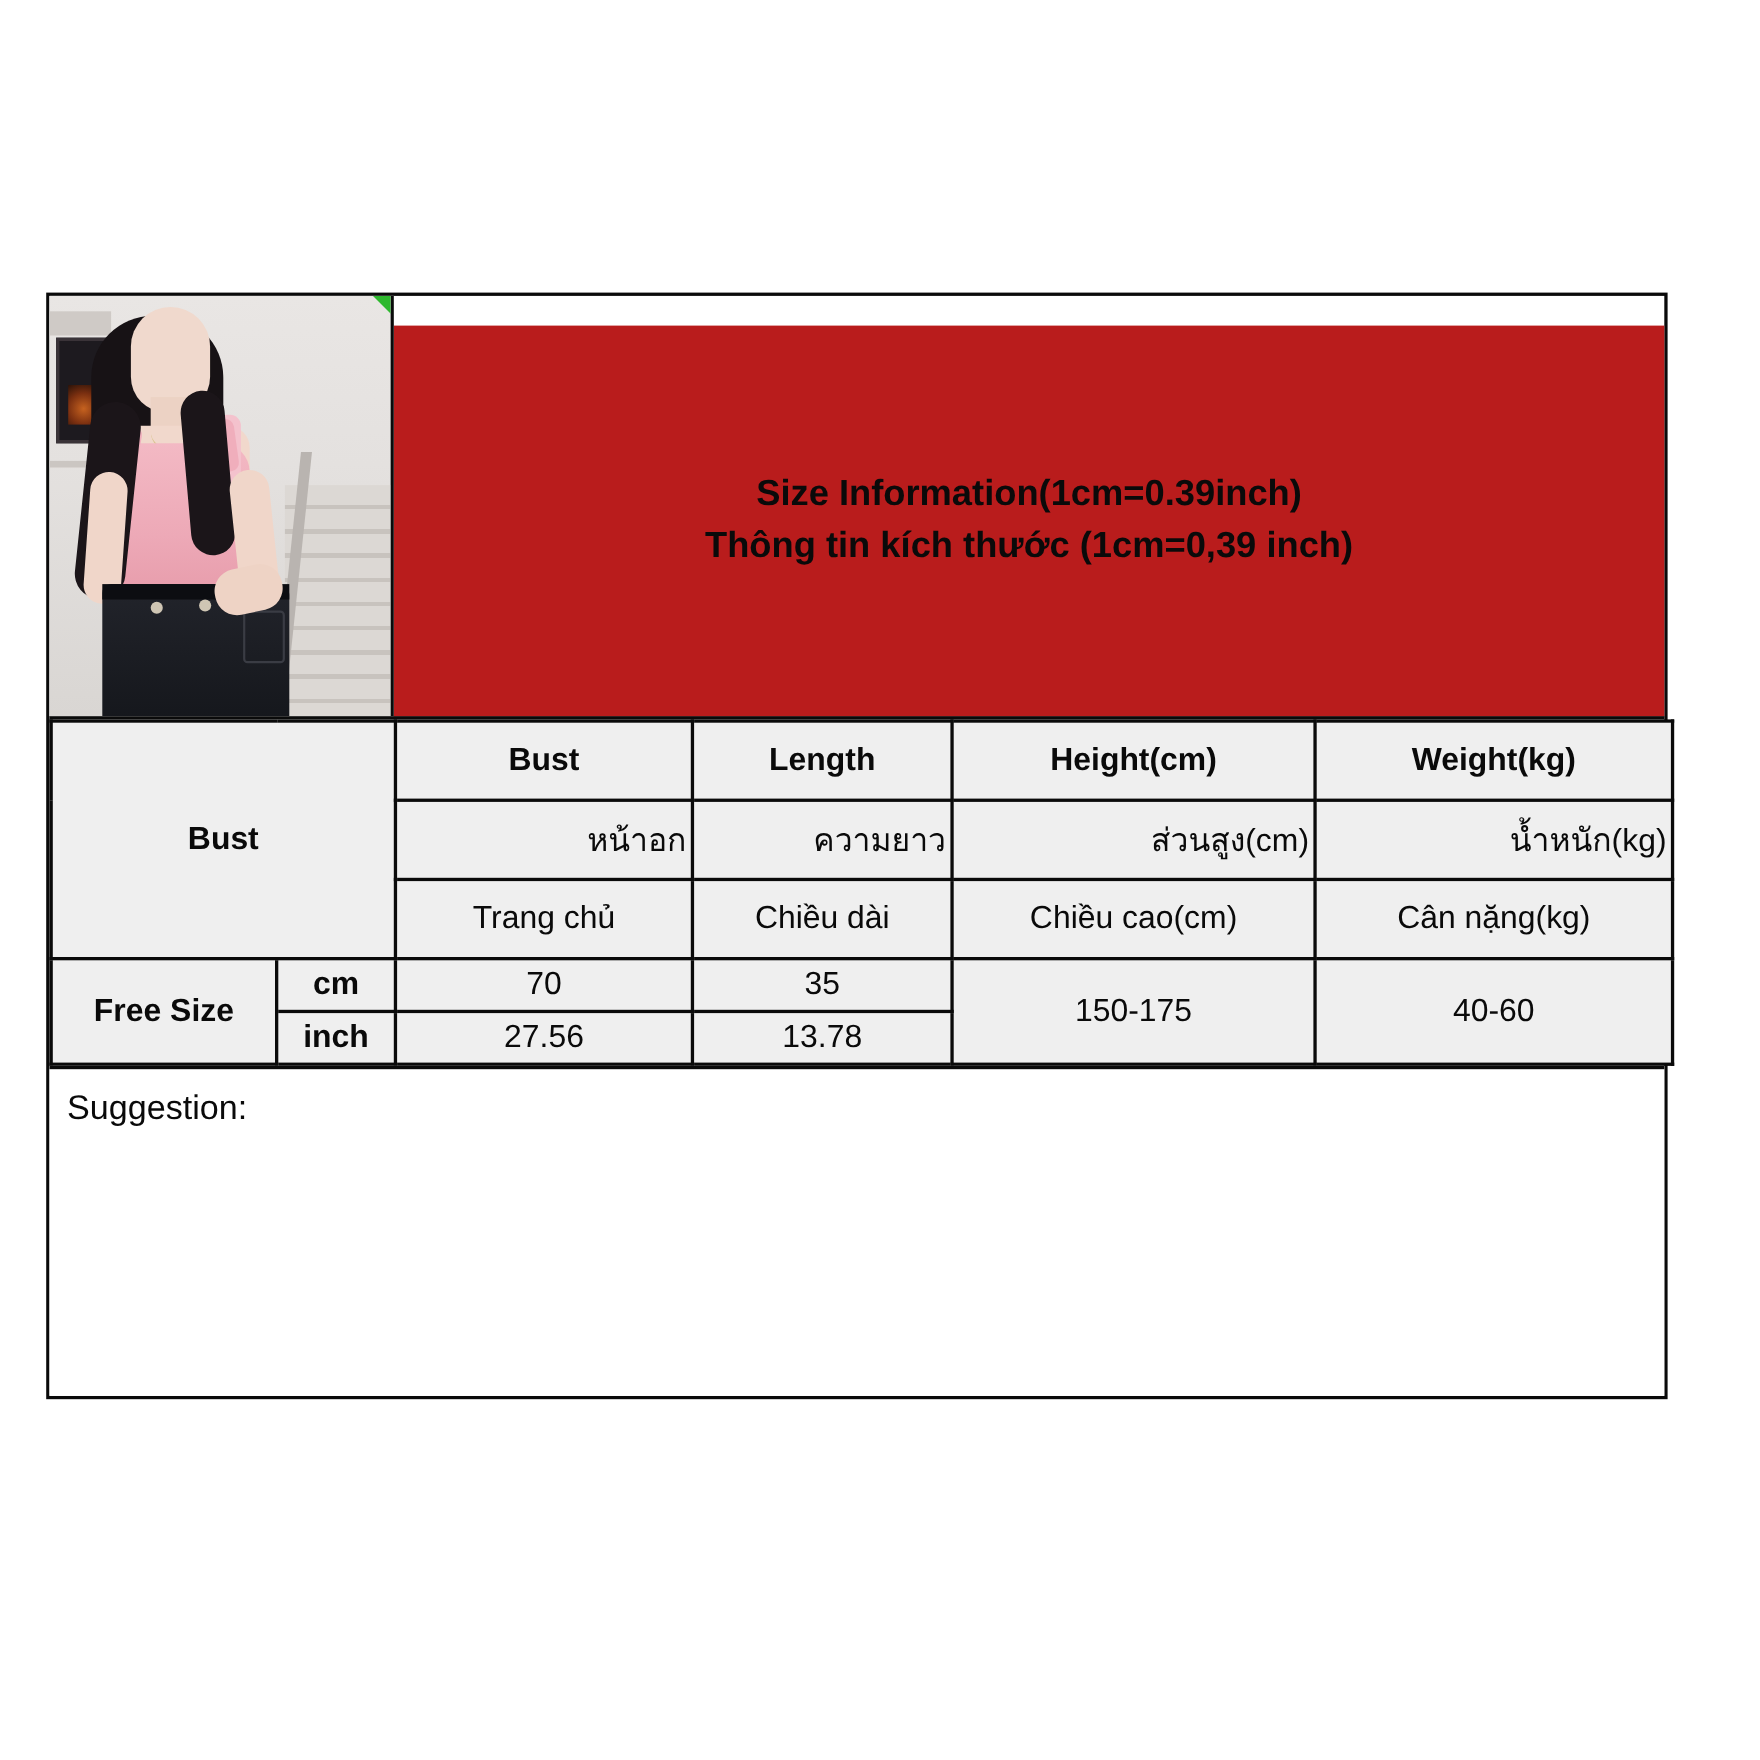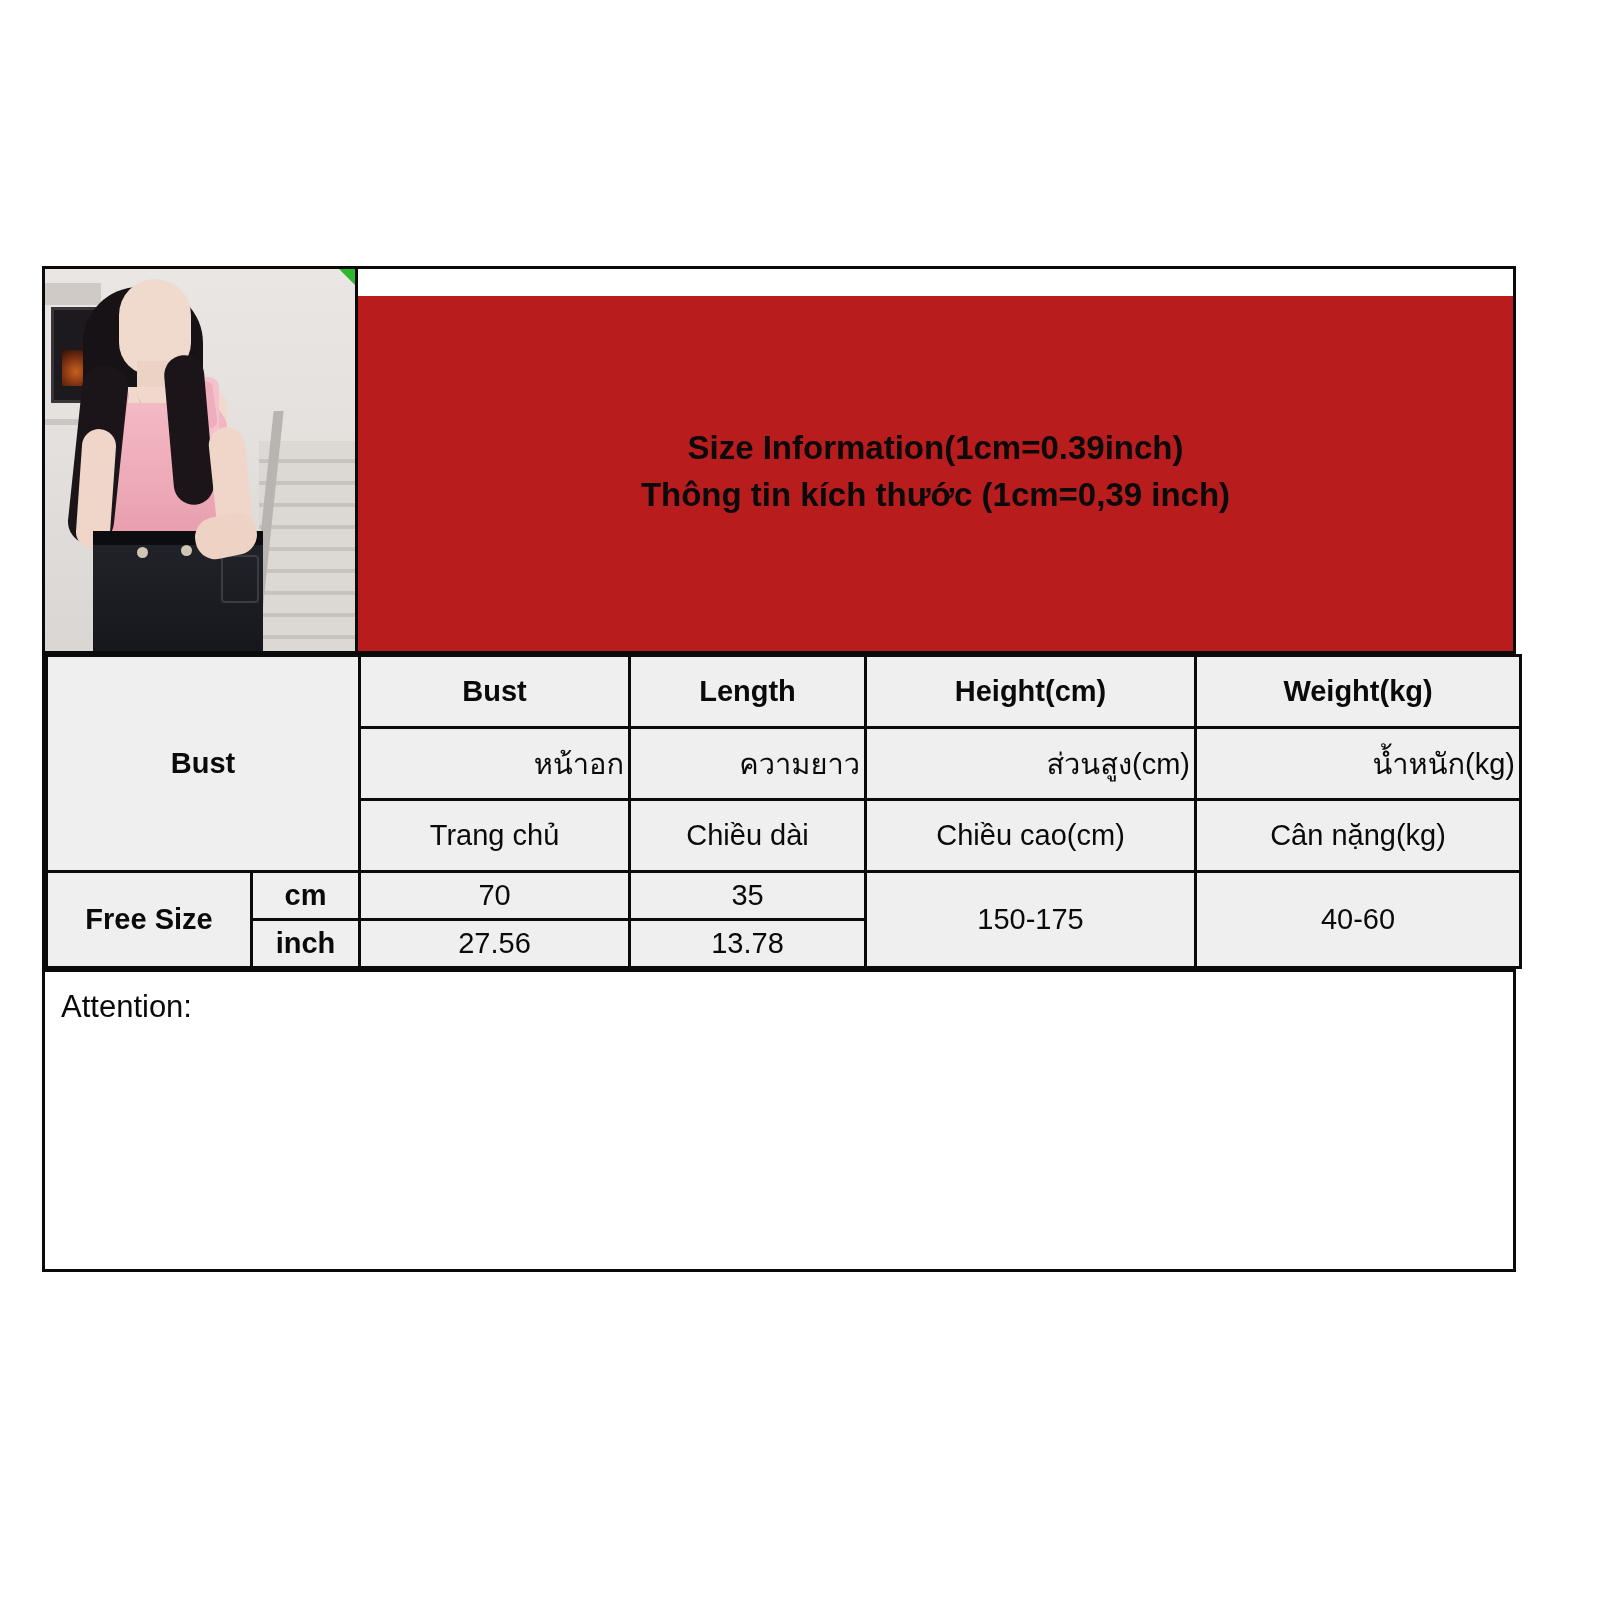--- a/index.html
+++ b/index.html
@@ -447,16 +447,16 @@
       </tr>
       <tr>
         <td class="unit-cell">inch</td>
         <td class="val-cell">27.56</td>
         <td class="val-cell">13.78</td>
       </tr>
     </tbody>
   </table>
 
   <div class="attention">
-    <div class="att-title">Attention:</div>
+    <div class="att-title">Suggestion:</div>
   </div>
 
 </div>
 
 </body></html>

